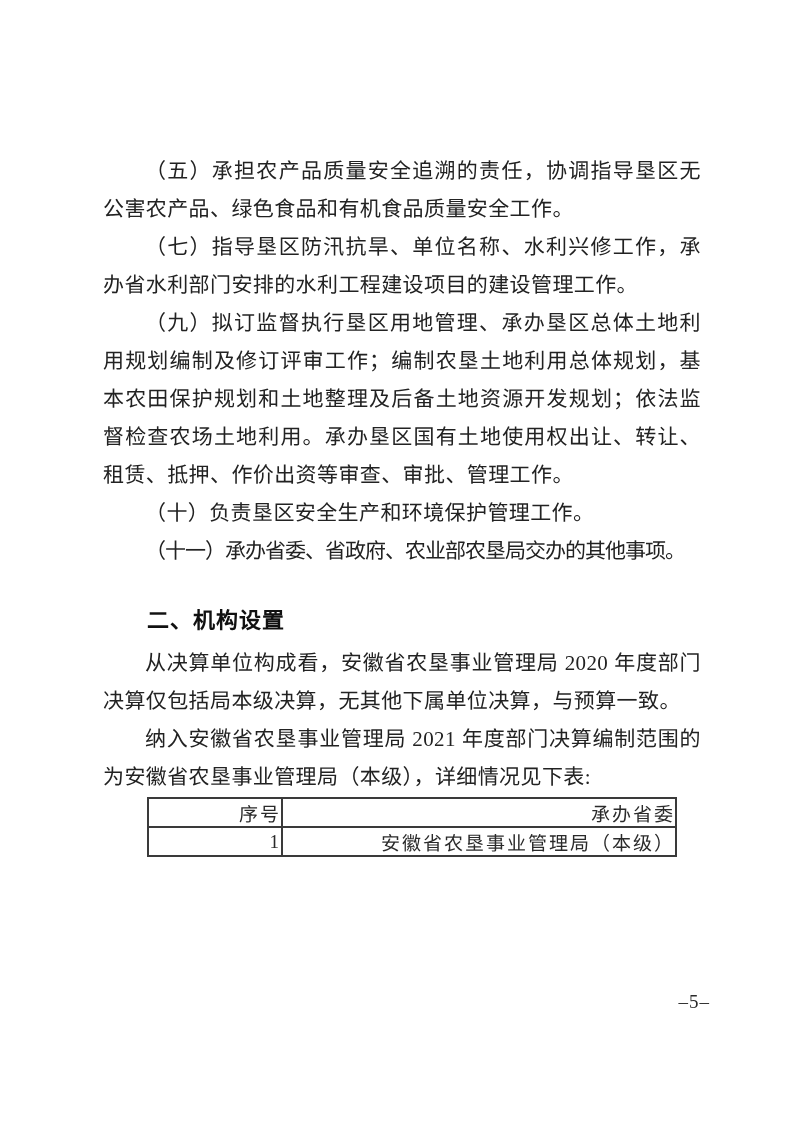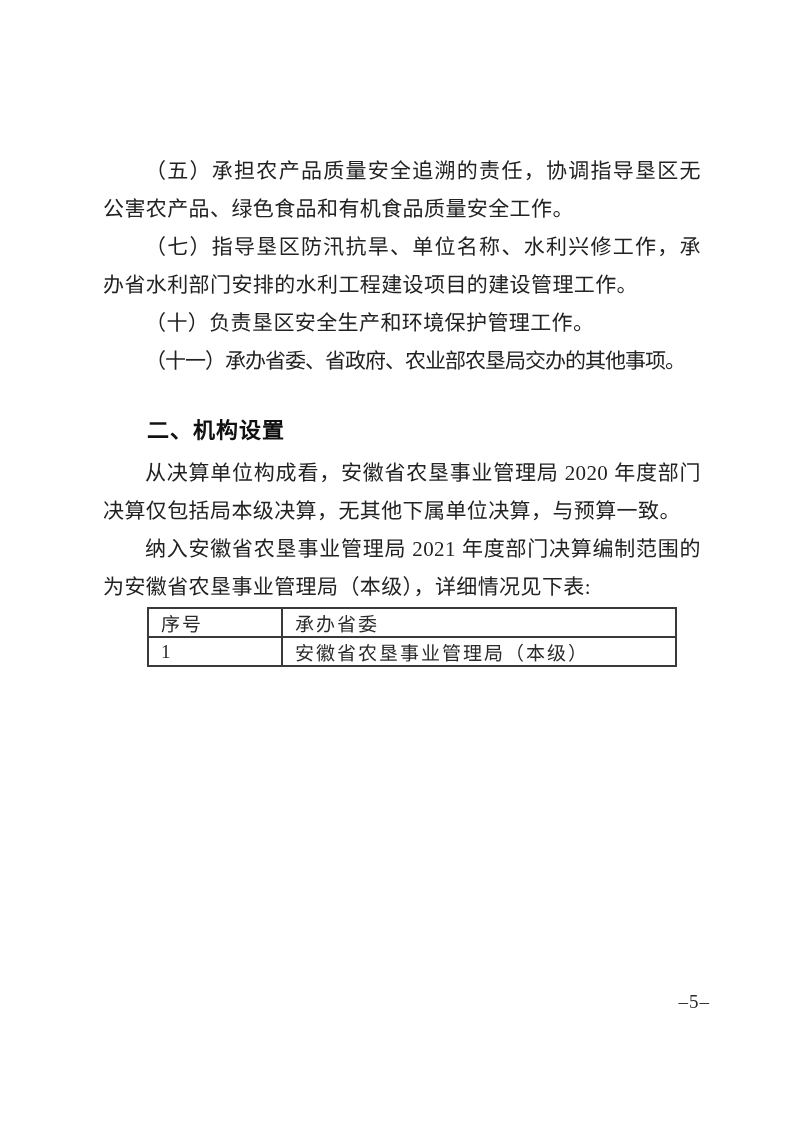--- a/index.html
+++ b/index.html
@@ -50,24 +50,24 @@
     margin: 1px 0 0 44px;
     width: 530px;
     border: 2px solid #3a3a3a;
     font-size: 19px;
     color: #2a2a2a;
   }
   .units-table th,
   .units-table td {
     border: 2px solid #3a3a3a;
     font-weight: normal;
-    text-align: left;
+    text-align: right;
     vertical-align: middle;
     height: 24px;
-    padding: 0 12px;
+    padding: 0 0;
     letter-spacing: 2px;
     overflow: hidden;
     white-space: nowrap;
   }
   .col-seq { width: 134px; }
   .page-number {
     position: absolute;
     top: 991px;
     right: 84px;
     font-size: 19px;
@@ -76,20 +76,21 @@
   }
 </style>
 </head>
 <body>
 
 <div class="page">
   <div class="content">
 
     <p class="para">（五）承担农产品质量安全追溯的责任，协调指导垦区无公害农产品、绿色食品和有机食品质量安全工作。</p>
     <p class="para">（七）指导垦区防汛抗旱、单位名称、水利兴修工作，承办省水利部门安排的水利工程建设项目的建设管理工作。</p>
+    <p class="para">（九）拟订监督执行垦区用地管理、承办垦区总体土地利用规划编制及修订评审工作；编制农垦土地利用总体规划，基本农田保护规划和土地整理及后备土地资源开发规划；依法监督检查农场土地利用。承办垦区国有土地使用权出让、转让、租赁、抵押、作价出资等审查、审批、管理工作。</p>
     <p class="para">（十）负责垦区安全生产和环境保护管理工作。</p>
     <p class="para tight">（十一）承办省委、省政府、农业部农垦局交办的其他事项。</p>
 
     <h2 class="section-heading">二、机构设置</h2>
 
     <p class="para">从决算单位构成看，安徽省农垦事业管理局 2020 年度部门决算仅包括局本级决算，无其他下属单位决算，与预算一致。</p>
     <p class="para">纳入安徽省农垦事业管理局 2021 年度部门决算编制范围的为安徽省农垦事业管理局（本级），详细情况见下表:</p>
 
     <table class="units-table">
       <colgroup>

